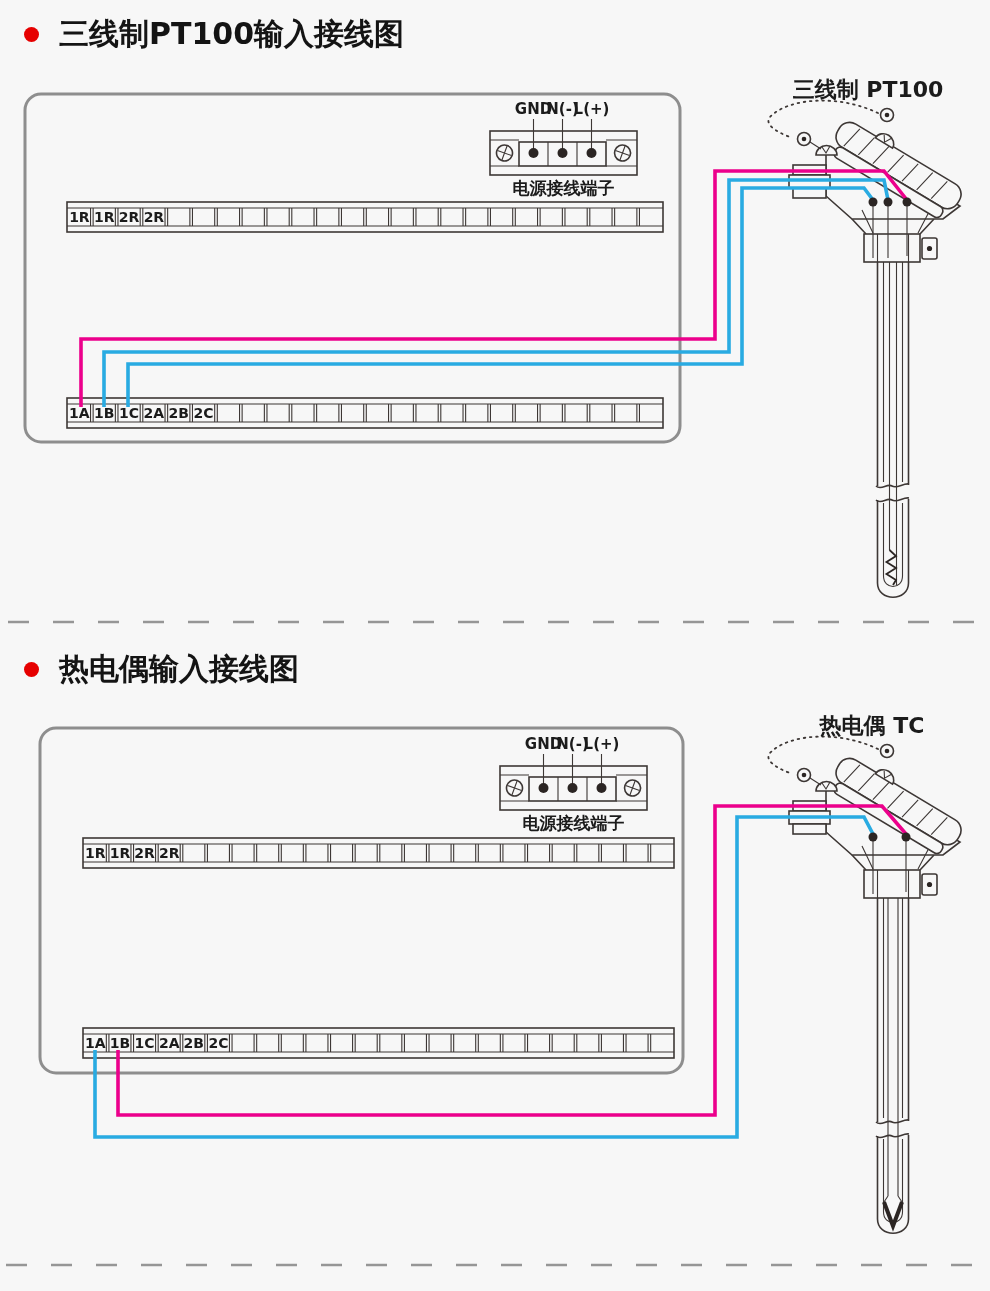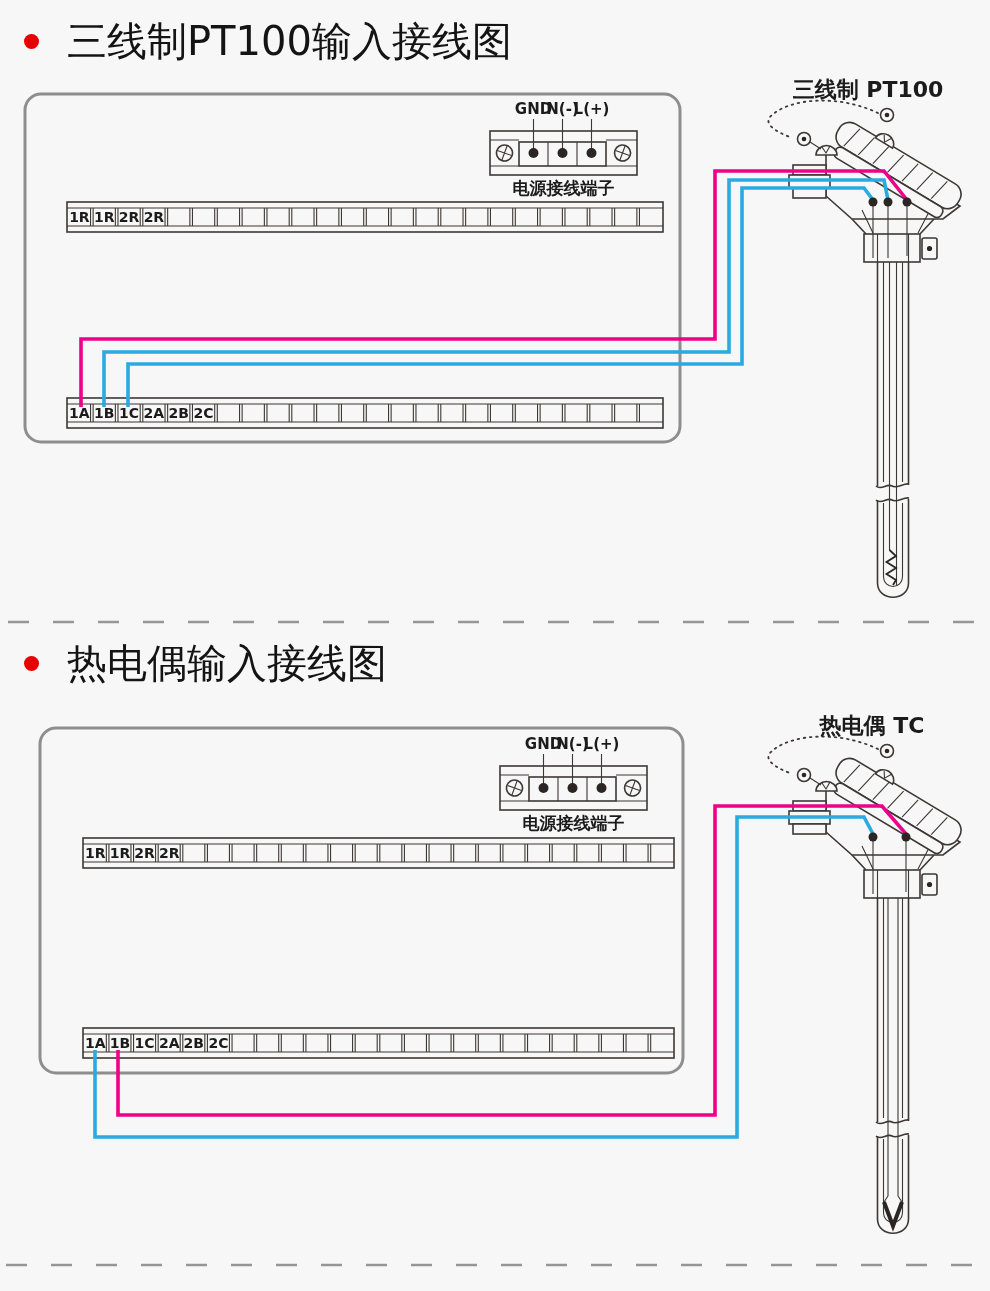--- a/index.html
+++ b/index.html
@@ -1,18 +1,18 @@
 <!DOCTYPE html>
 <html><head>
 <meta charset="utf-8">
 <style>
   html,body{margin:0;padding:0;}
   body{width:990px;height:1291px;background:#f7f7f7;font-family:"DejaVu Sans",sans-serif;}
   .page{position:relative;width:990px;height:1291px;overflow:hidden;}
-  .title{position:absolute;left:24px;display:flex;align-items:center;gap:28px;font-size:40px;color:#141414;}
+  .title{position:absolute;left:24px;display:flex;align-items:center;gap:20px;font-size:30px;color:#141414;font-weight:bold;}
   .bullet{width:15px;height:15px;border-radius:50%;background:#e60000;flex:0 0 auto;}
   svg{position:absolute;left:0;top:0;}
   .ln{stroke:#3d3735;stroke-width:1.6;fill:none;}
   .ln1{stroke:#3d3735;stroke-width:1.1;fill:none;}
   .fillbg{fill:#f7f7f7;}
   .dk{fill:#2b2523;stroke:none;}
   .box{stroke:#8e8e8e;stroke-width:3;fill:none;}
   .dash{stroke:#969696;stroke-width:2.6;stroke-dasharray:21 24;fill:none;}
   .wire{fill:none;stroke-width:3.6;stroke-linejoin:miter;}
   .chain{stroke:#3d3735;stroke-width:1.8;stroke-dasharray:1.6 4.6;fill:none;stroke-linecap:round;}
@@ -26,21 +26,21 @@
 </style>
 </head>
 <body>
 
 <div class="page">
 
   <div class="title" style="top:14px;">
     <span class="bullet"></span>
     <span>三线制PT100输入接线图</span>
   </div>
-  <div class="title" style="top:636px;">
+  <div class="title" style="top:649px;">
     <span class="bullet"></span>
     <span>热电偶输入接线图</span>
   </div>
 
   <svg width="990" height="1291" viewBox="0 0 990 1291">
     <defs>
       <g id="sensor">
 
         <g>
           <path class="ln" d="M877.5,262 V486 M908.5,262 V485"></path>

